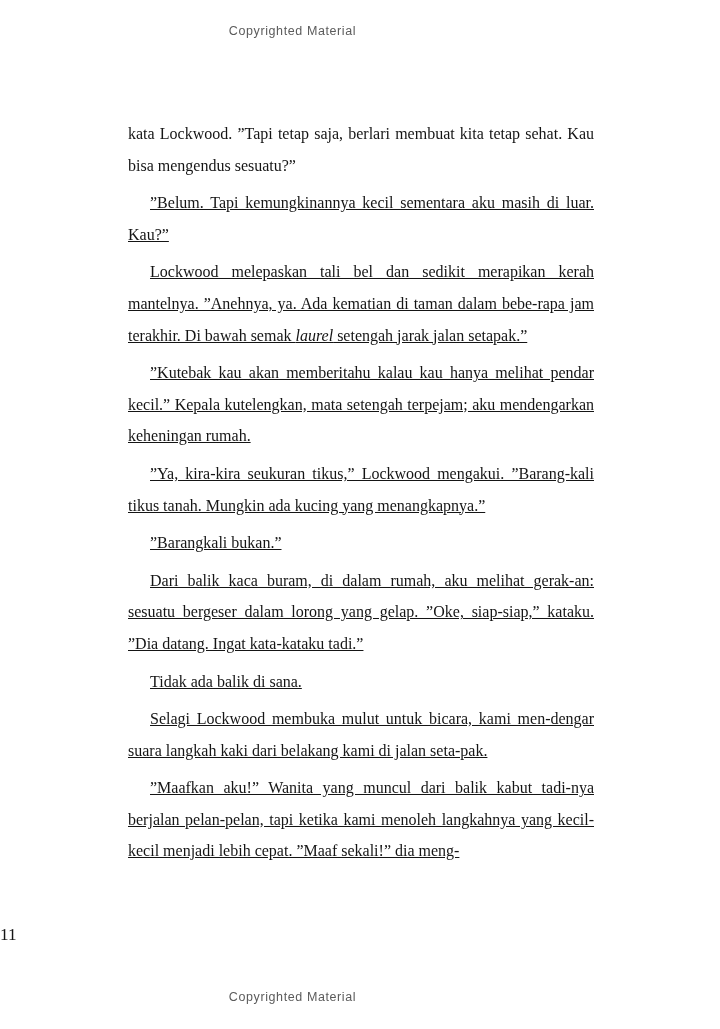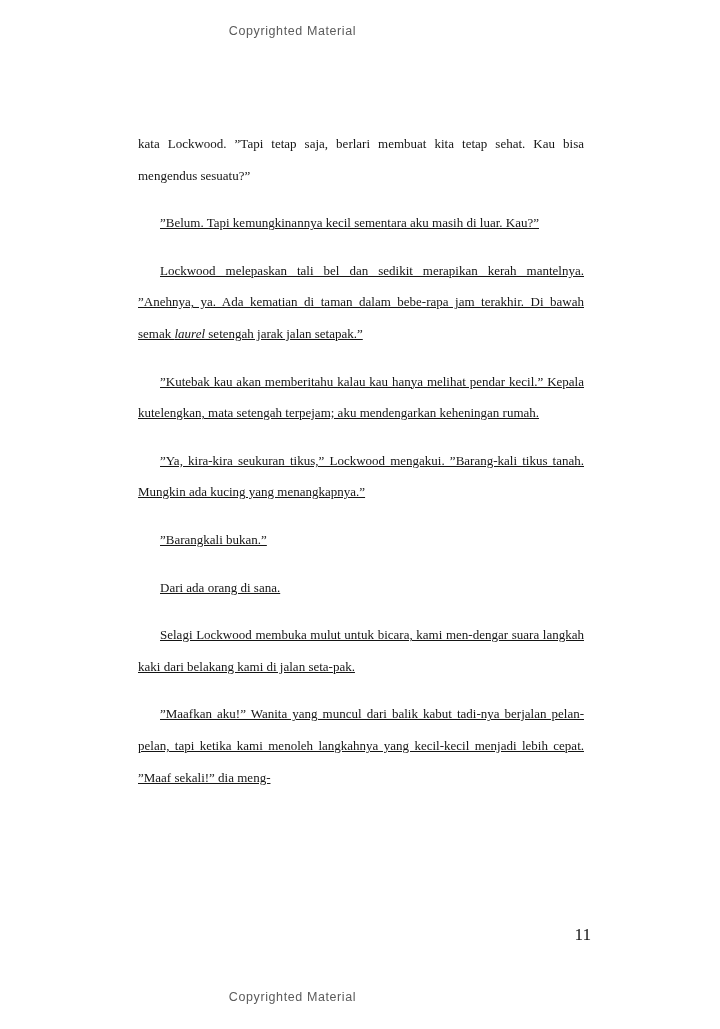--- a/index.html
+++ b/index.html
@@ -36,61 +36,61 @@
   .watermark-top { top: 24px; }
   .watermark-bottom { top: 990px; }
 
   .content {
     position: absolute;
     left: 122px;
     top: 112px;
     width: 478px;
   }
   .content p {
-    margin: 16px;
-    font-size: 13px;
+    margin: 6px;
+    font-size: 16px;
     line-height: 31.6px;
     text-align: justify;
     text-justify: inter-word;
     hyphens: manual;
     color: #151515;
   }
   .content p.indent {
     text-indent: 22px;
     text-decoration: underline;
   }
   .content p em {
     font-style: italic;
   }
   .folio {
     position: absolute;
     left: 0;
     top: 925px;
     width: 100%;
-    text-align: right;
+    text-align: left;
     font-size: 17.2px;
     color: #151515;
-    margin-left: 6px;
   }
 </style>
 </head>
 <body>
 
 <div class="page">
 
   <div class="watermark watermark-top">Copyrighted Material</div>
 
   <div class="content">
       <p>kata Lockwood. ”Tapi tetap saja, berlari membuat kita tetap sehat. Kau bisa mengendus sesuatu?”</p>
       <p class="indent">”Belum. Tapi kemungkinannya kecil sementara aku masih di luar. Kau?”</p>
       <p class="indent">Lockwood melepaskan tali bel dan sedikit merapikan kerah mantelnya. ”Anehnya, ya. Ada kematian di taman dalam bebe-rapa jam terakhir. Di bawah semak <em>laurel</em> setengah jarak jalan setapak.”</p>
       <p class="indent">”Kutebak kau akan memberitahu kalau kau hanya melihat pendar kecil.” Kepala kutelengkan, mata setengah terpejam; aku mendengarkan keheningan rumah.</p>
       <p class="indent">”Ya, kira-kira seukuran tikus,” Lockwood mengakui. ”Barang-kali tikus tanah. Mungkin ada kucing yang menangkapnya.”</p>
       <p class="indent">”Barangkali bukan.”</p>
-      <p class="indent">Dari ada orang di sana.</p>
+      <p class="indent">Dari balik kaca buram, di dalam rumah, aku melihat gerak-an: sesuatu bergeser dalam lorong yang gelap. ”Oke, siap-siap,” kataku. ”Dia datang. Ingat kata-kataku tadi.”</p>
+      <p class="indent">Tidak ada balik di sana.</p>
       <p class="indent">Selagi Lockwood membuka mulut untuk bicara, kami men-dengar suara langkah kaki dari belakang kami di jalan seta-pak.</p>
       <p class="indent">”Maafkan aku!” Wanita yang muncul dari balik kabut tadi-nya berjalan pelan-pelan, tapi ketika kami menoleh langkahnya yang kecil-kecil menjadi lebih cepat. ”Maaf sekali!” dia meng-</p>
     </div>
 
   <div class="folio">11</div>
 
   <div class="watermark watermark-bottom">Copyrighted Material</div>
 
 </div>
 

